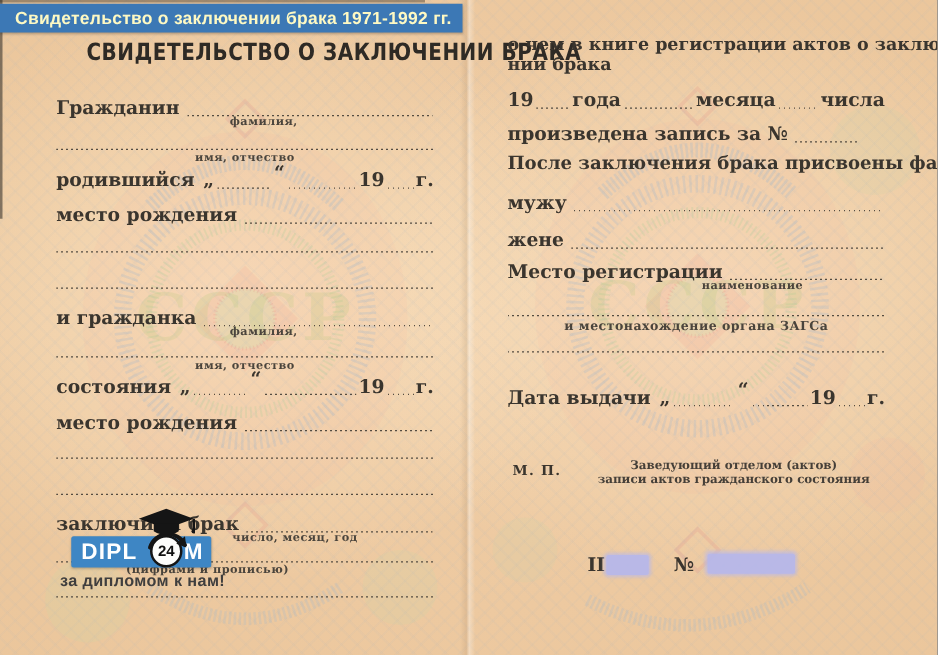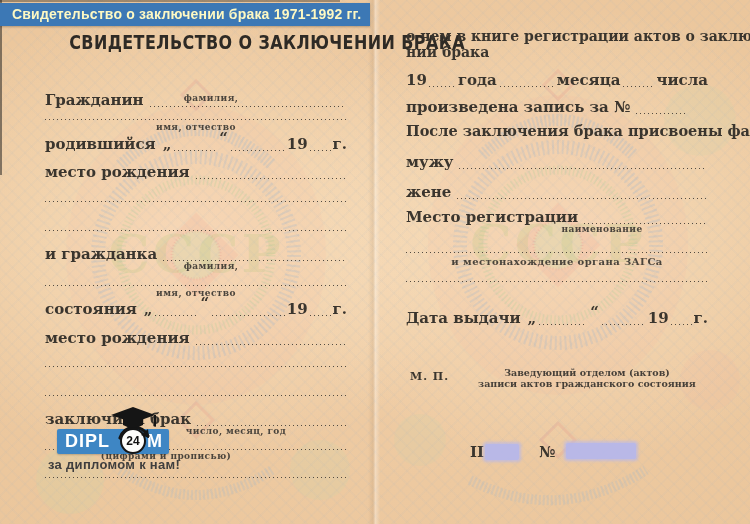--- a/index.html
+++ b/index.html
@@ -102,21 +102,21 @@
   <div class="lattice"></div>
   <div class="fold"></div>
   <div class="edge-l"></div>
   <div class="edge-t"></div>
 
   <div class="toplabel">Свидетельство о заключении брака 1971-1992 гг.</div>
 
   <div class="pg pg-l">
     <div class="cert-title">СВИДЕТЕЛЬСТВО О ЗАКЛЮЧЕНИИ БРАКА</div>
 
-    <div class="row" style="top:92px">
+    <div class="row" style="top:78px">
       <span class="lbl">Гражданин</span>
       <span class="dots"></span>
     </div>
     <div class="hint" style="top:93px;left:30px;right:0">фамилия,</div>
 
     <div class="dl" style="top:106px"></div>
     <div class="hint" style="top:122px;left:0;right:0">имя, отчество</div>
 
     <div class="row" style="top:136px">
       <span class="lbl">родившийся</span>

